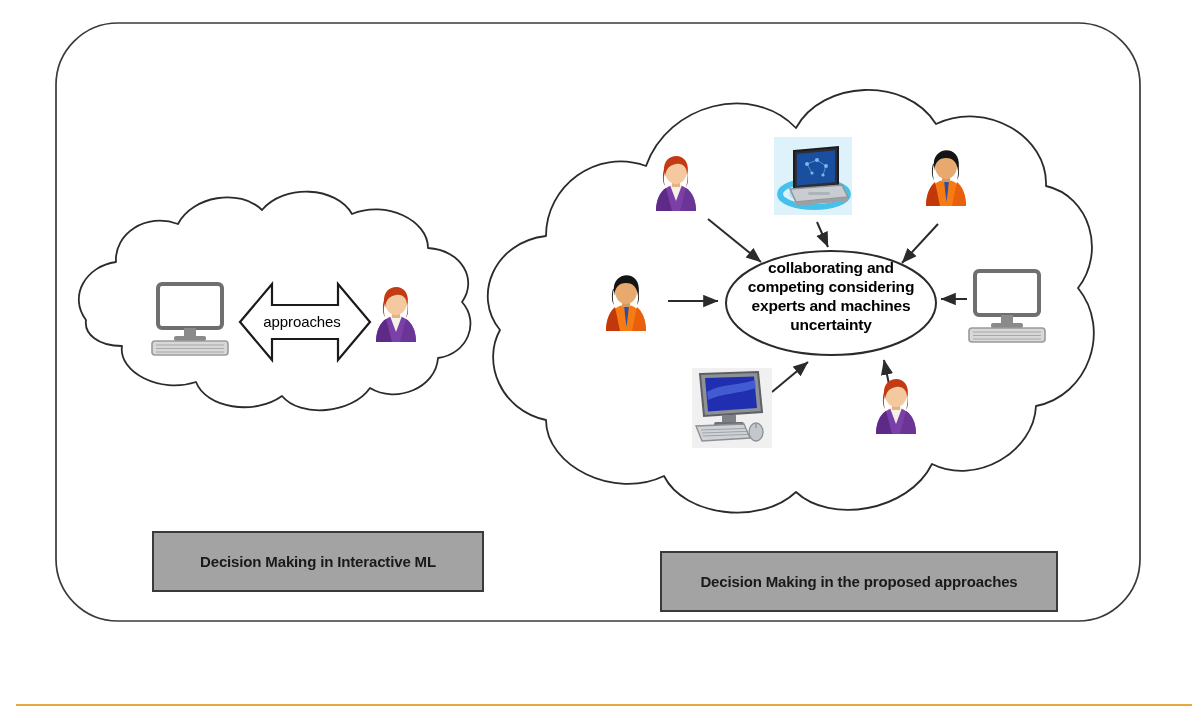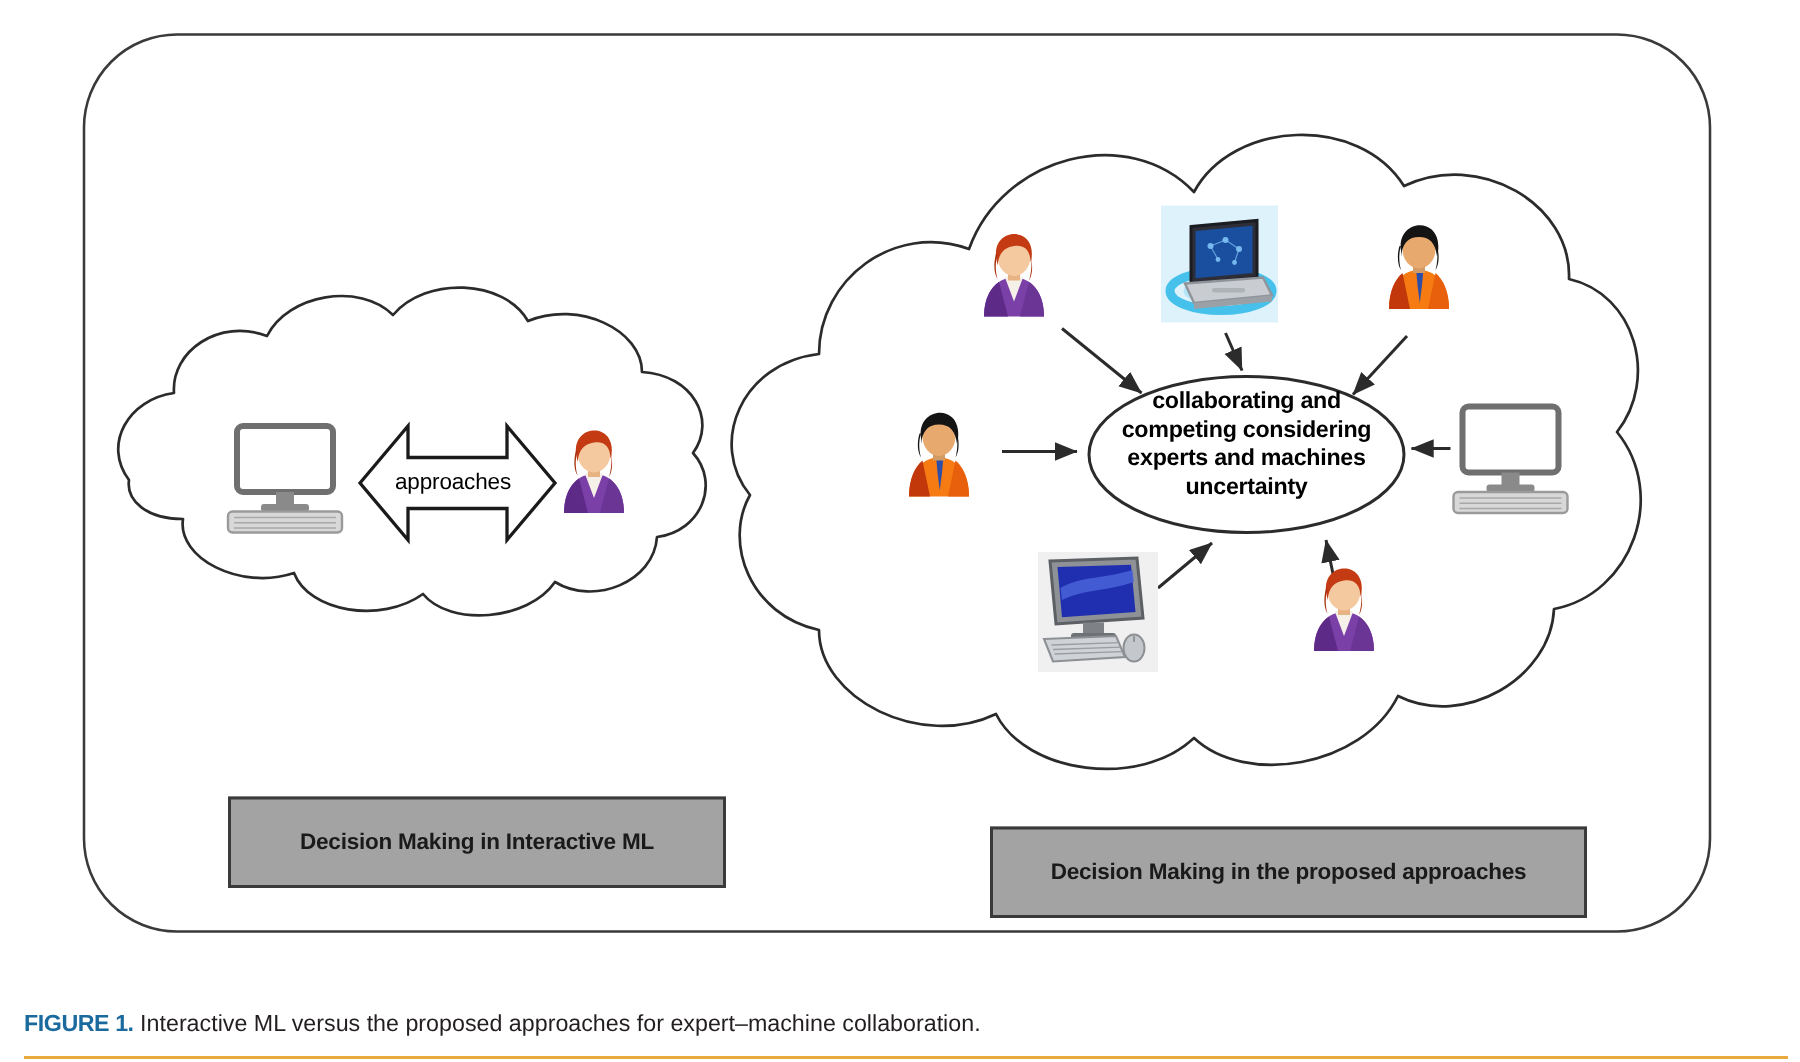--- a/index.html
+++ b/index.html
@@ -350,17 +350,14 @@
     <span class="legend-text">Decision Making in Interactive ML</span>
   </div>
 
   <div class="legend-box" id="legend-box-right">
     <span class="legend-text">Decision Making in the proposed approaches</span>
   </div>
 
 </div>
 
 <div id="caption-area">
-  <div id="caption-line">
-    <span id="caption-prefix">FIGURE 1.</span><span id="caption-body"> Interactive ML versus the proposed approaches for expert–machine collaboration.</span>
-  </div>
   <div id="caption-rule"></div>
 </div>
 
 </body></html>

